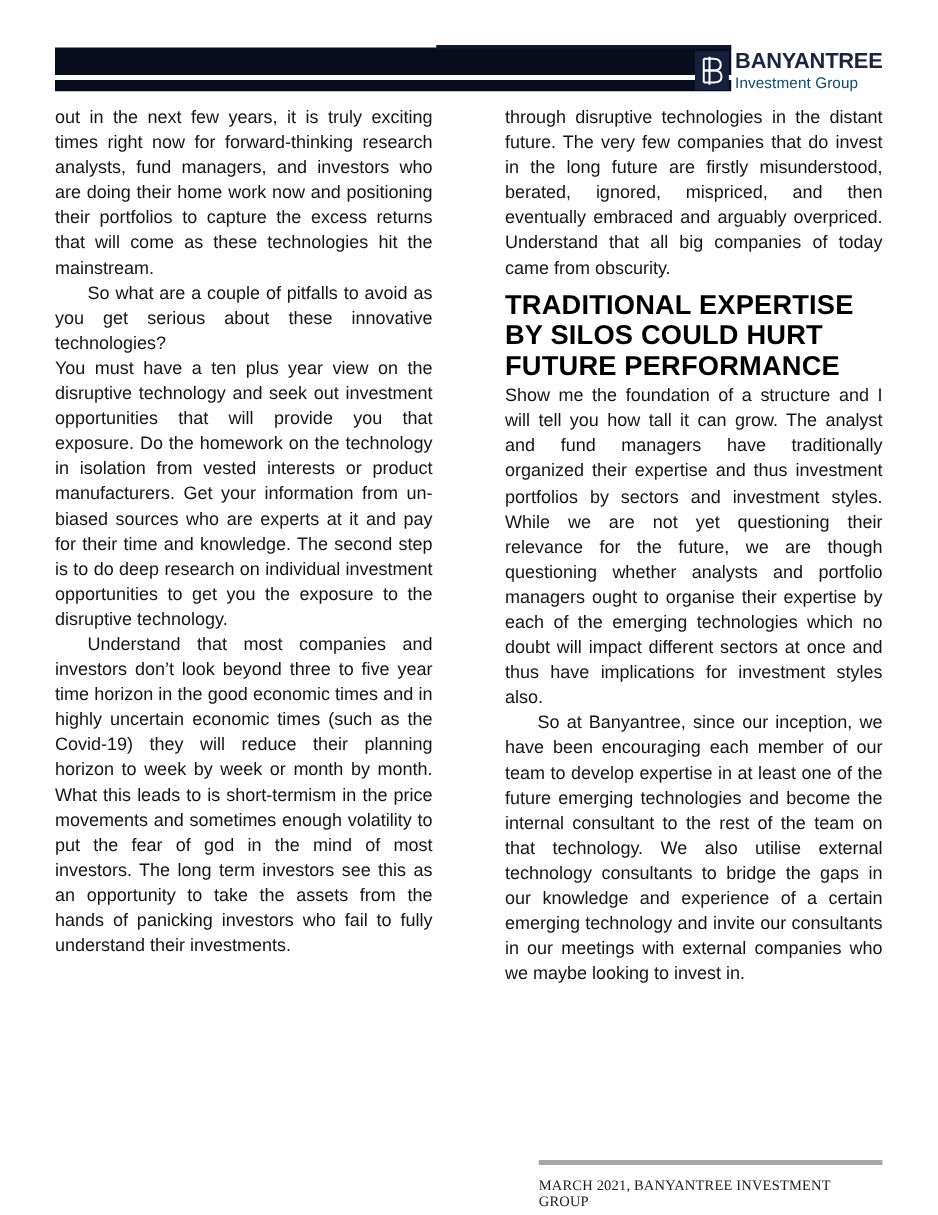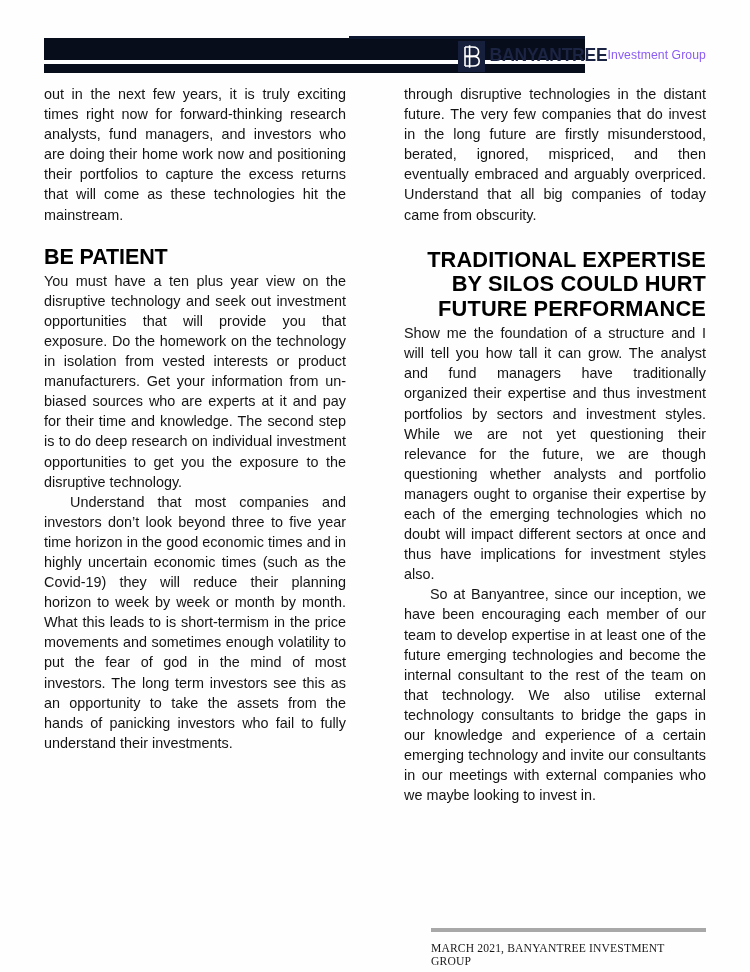--- a/index.html
+++ b/index.html
@@ -79,36 +79,37 @@
     position: relative;
     flex: 0 0 auto;
     border-radius: 1px;
   }
   .logo-mark svg {
     position: absolute;
     left: 0; top: 0;
   }
   .logo-words {
     display: flex;
+    flex-direction: column;
     justify-content: center;
     line-height: 1;
   }
   .logo-name {
     font-family: "Liberation Sans", sans-serif;
     font-weight: 700;
     font-size: 17.5px;
     letter-spacing: -0.2px;
     color: #1b2442;
   }
   .logo-sub {
     font-family: "Liberation Sans", sans-serif;
     font-weight: 400;
     font-size: 12.2px;
     letter-spacing: 0.1px;
-    color: #8b5cf6;
+    color: #0c4a6e;
     margin-top: 2px;
   }
 
   
   .columns {
     position: absolute;
     left: 44px;
     top: 84px;
     width: 662px;
     height: 830px;
@@ -142,22 +143,21 @@
     font-weight: 700;
     font-size: 21.5px;
     letter-spacing: -0.1px;
     line-height: 25px;
     color: #000000;
   }
   h2.heading.big {
     font-size: 21.8px;
     line-height: 24.5px;
     letter-spacing: 0.15px;
-    margin: 23px 0 2px 0;
-    text-align: right;
+    margin: 7px 0 2px 0;
   }
 
   .endmark {
     display: inline-block;
     width: 9px;
     height: 9px;
     background: #000000;
     vertical-align: -1px;
     margin-left: 1px;
   }
@@ -210,22 +210,22 @@
         <div class="logo-name">BANYANTREE</div>
         <div class="logo-sub">Investment Group</div>
       </div>
     </div>
   </div>
 
   <div class="columns">
 
     <div class="col">
       <p class="body">out in the next few years, it is truly exciting times right now for forward-thinking research analysts, fund managers, and investors who are doing their home work now and positioning their portfolios to capture the excess returns that will come as these technologies hit the mainstream.</p>
-
-      <h2 class="heading">BE PATIENT</h2>
+      <p class="body indent">So what are a couple of pitfalls to avoid as you get serious about these innovative technologies?</p>
+
 
       <p class="body">You must have a ten plus year view on the disruptive technology and seek out investment opportunities that will provide you that exposure.  Do the homework on the technology in isolation from vested interests or product manufacturers.  Get your information from un-biased sources who are experts at it and pay for their time and knowledge.  The second step is to do deep research on individual investment opportunities to get you the exposure to the disruptive technology.</p>
       <p class="body indent">Understand that most companies and investors don’t look beyond three to five year time horizon in the good economic times and in highly uncertain economic times (such as the Covid-19) they will reduce their planning horizon to week by week or month by month. What this leads to is short-termism in the price movements and sometimes enough volatility to put the fear of god in the mind of most investors. The long term investors see this as an opportunity to take the assets from the hands of panicking investors who fail to fully understand their investments.</p>
     </div>
 
     <div class="col">
       <p class="body">through disruptive technologies in the distant future.  The very few companies that do invest in the long future are firstly misunderstood, berated, ignored, mispriced, and then eventually embraced and arguably overpriced.  Understand that all big companies of today came from obscurity.</p>
 
       <h2 class="heading big">TRADITIONAL EXPERTISE BY SILOS COULD HURT FUTURE PERFORMANCE</h2>
 

